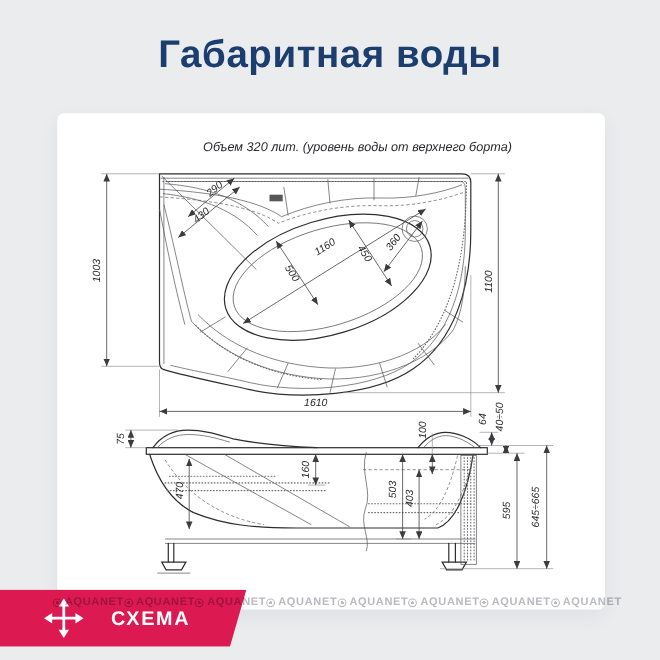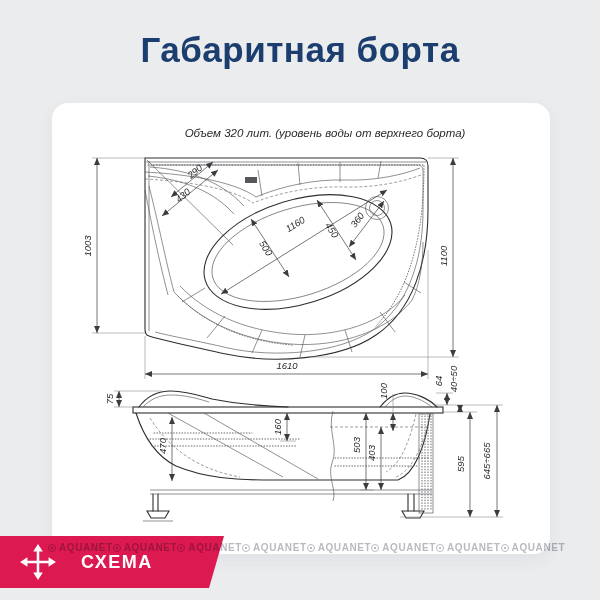--- a/index.html
+++ b/index.html
@@ -8,39 +8,39 @@
     background:#ebecee;
     font-family:"Liberation Sans",sans-serif;
   }
   .page-title{
     position:absolute;left:0;top:30px;width:600px;margin:0;
     text-align:center;font-size:35px;font-weight:800;letter-spacing:.5px;
     color:#1b3e6f;
   }
   .card{
     position:absolute;left:52px;top:103px;width:498px;height:451px;
-    background:#ffffff;border-radius:16px;
+    background:#ffffff;border-radius:6px;
     box-shadow:0 6px 18px rgba(40,50,70,.06);
   }
   .card svg{display:block;}
   
   .o1{fill:none;stroke:#2e2e31;stroke-width:1.1;stroke-linecap:round;}
   .o2{fill:none;stroke:#55555a;stroke-width:.65;}
   .dash{fill:none;stroke:#5a5a5e;stroke-width:.6;stroke-dasharray:3 2;}
   .dot{fill:none;stroke:#6a6a6e;stroke-width:1;stroke-dasharray:.7 2.1;stroke-linecap:round;}
   .ext{stroke:#83838a;stroke-width:.55;fill:none;}
   .dim{stroke:#3c3c40;stroke-width:.7;fill:none;}
   .dimtxt{font:italic 9.5px "Liberation Sans",sans-serif;fill:#2a2a2e;}
   .notetxt{font:italic 11.5px "Liberation Sans",sans-serif;fill:#2a2a2e;}
   
   .badge{
     position:absolute;left:0;top:536px;width:224px;height:52px;z-index:3;
     background:#dc1950;
     clip-path:polygon(0 0,100% 0,calc(100% - 15px) 100%,0 100%);
-    display:flex;align-items:center;padding-left:18px;box-sizing:border-box;gap:13px;
+    display:flex;align-items:center;padding-left:38px;box-sizing:border-box;gap:13px;
     color:#fff;
   }
   .badge-text{display:flex;flex-direction:column;line-height:1.05;}
   .badge-line1{font-size:18px;font-weight:800;letter-spacing:1.5px;margin-left:10px;}
   .badge-line2{font-size:15px;font-weight:800;letter-spacing:.8px;}
   
   .watermarks{
     position:absolute;left:48px;top:542px;width:506px;z-index:4;
     display:flex;justify-content:space-between;align-items:center;
     color:#b9bac1;mix-blend-mode:multiply;pointer-events:none;
@@ -50,21 +50,21 @@
     width:8px;height:8px;border:1.6px solid #b9bac1;border-radius:50%;
     box-sizing:border-box;background:radial-gradient(circle at 50% 50%, #b9bac1 0 1.4px, transparent 1.5px);
   }
   .wm-text{font-size:10px;font-weight:bold;letter-spacing:.6px;}
 </style>
 </head>
 <body>
 
 <div>
 
-  <h1 class="page-title">Габаритная борта</h1>
+  <h1 class="page-title">Габаритная воды</h1>
 
   <div class="card">
     <svg viewBox="52 103 498 454" width="498" height="454">
       <defs>
         <marker id="arrow" orient="auto-start-reverse" markerUnits="userSpaceOnUse" markerWidth="7" markerHeight="6" viewBox="0 0 7 6" refX="7" refY="3">
           <path d="M0,0 L7,3 L0,6 Z" fill="#3c3c40"></path>
         </marker>
       </defs>
 
       <text class="notetxt" x="325" y="137" text-anchor="middle">Объем 320 лит. (уровень воды от верхнего борта)</text>

